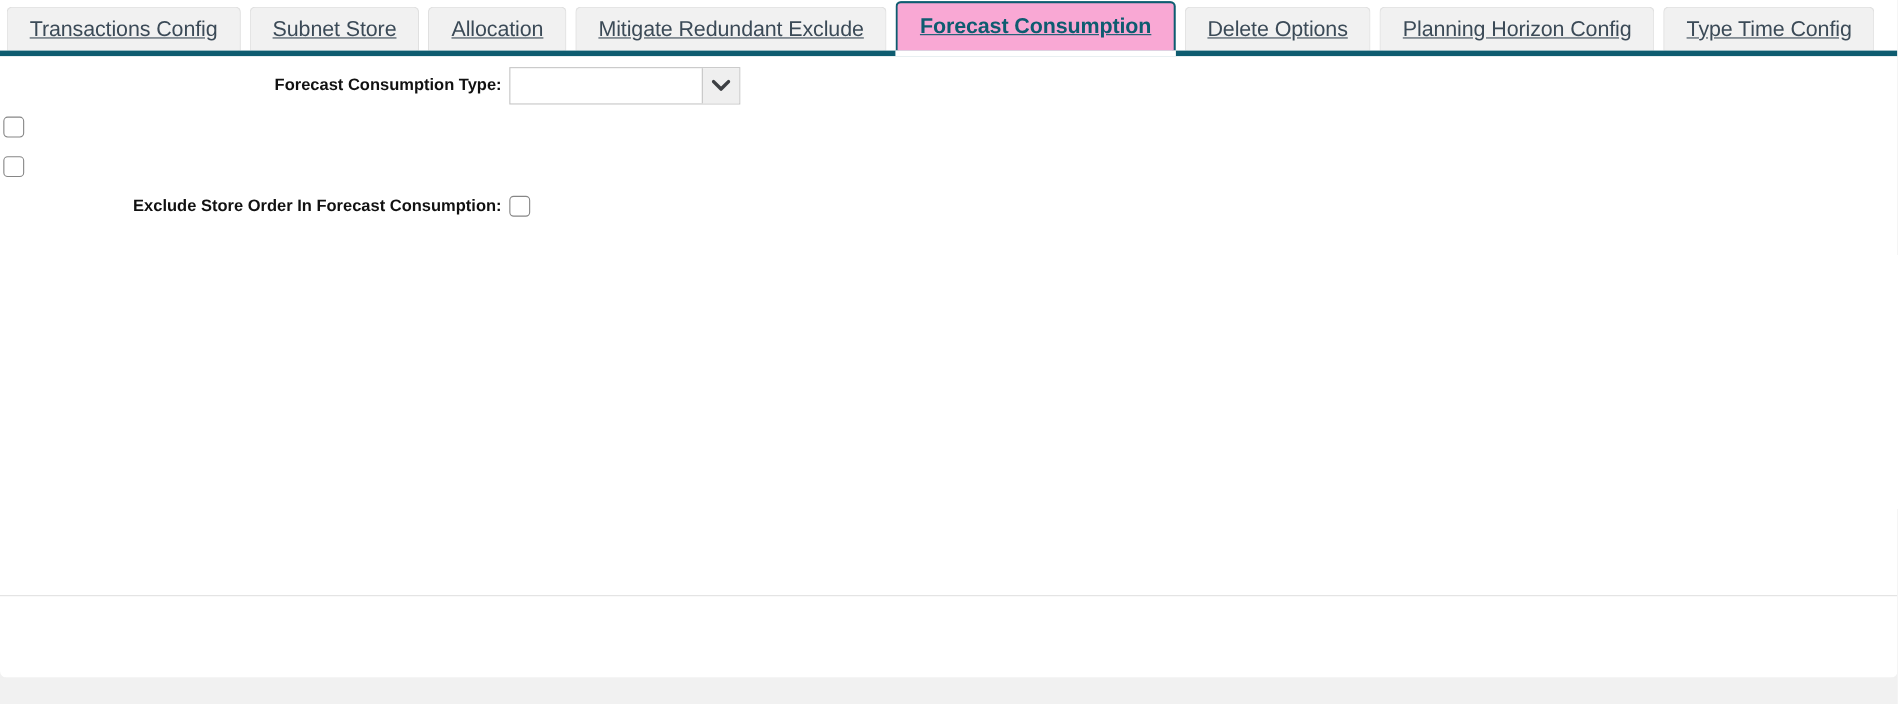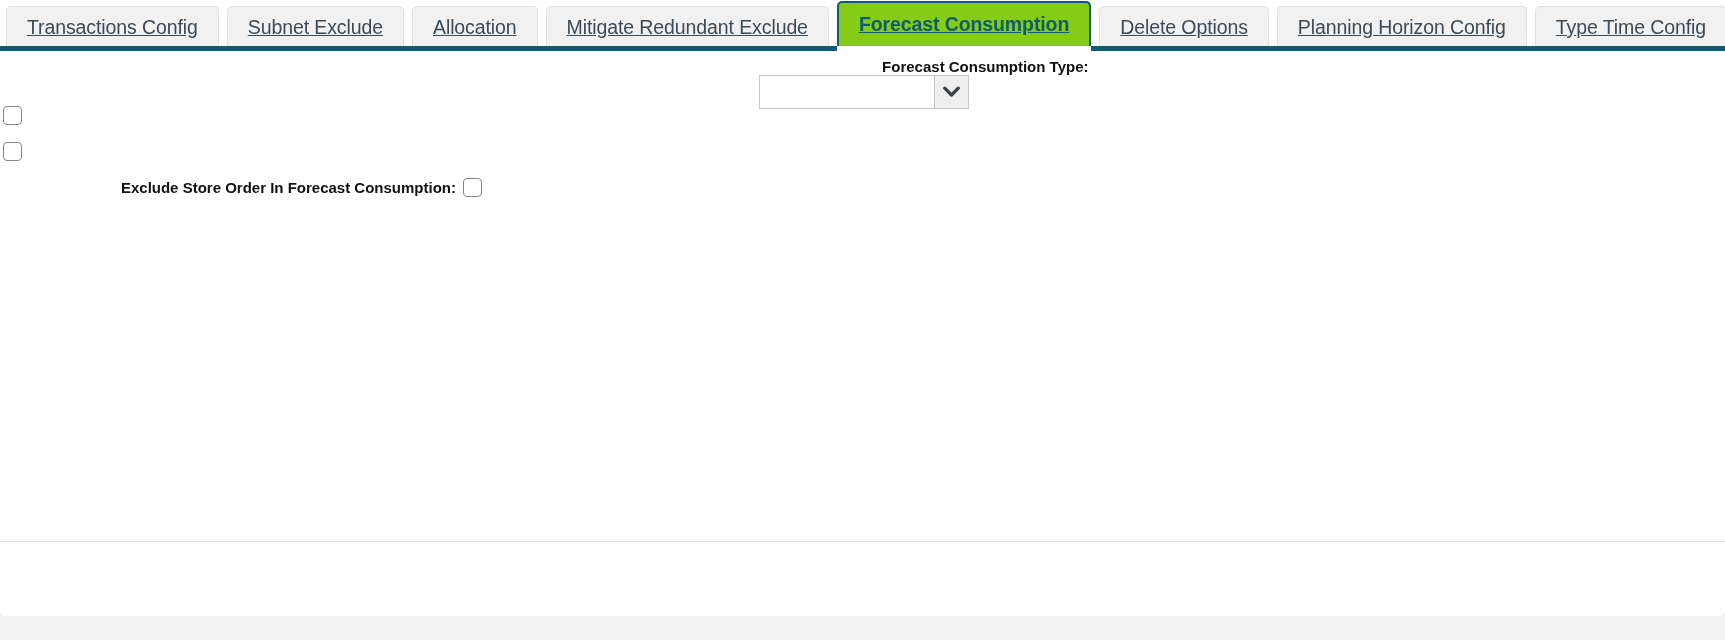--- a/index.html
+++ b/index.html
@@ -65,21 +65,21 @@
     border-top-left-radius: 5px;
     border-top-right-radius: 5px;
     cursor: pointer;
     letter-spacing: -0.1px;
     text-decoration: underline;
   }
   .tab.active {
     height: 45px;
     margin-top: 1px;
     line-height: 43px;
-    background: #84cc16;
+    background: #f9a8d4;
     color: #0e5c70;
     font-weight: bold;
     border: 2px solid #0e5c70;
     border-bottom: none;
     z-index: 3;
   }
   
   #tab-underline {
     position: absolute;
     left: 0;
@@ -105,21 +105,21 @@
   #form {
     position: relative;
     padding-top: 7px;
   }
   .form-row {
     position: relative;
     height: 36px;
     display: flex;
     align-items: center;
   }
-  .form-row.select-row { height: 39px; flex-direction: column; }
+  .form-row.select-row { height: 39px; }
   .field-label {
     width: 460px;
     text-align: right;
     font-size: 15px;
     font-weight: bold;
     color: #111111;
     padding-right: 4px;
     white-space: nowrap;
   }
   .field-control {
@@ -182,21 +182,21 @@
 <body>
 
 <div id="app">
 
   <div id="panel">
 
     <div id="tabstrip">
       <div id="tab-underline"></div>
 
       <div class="tab"><span>Transactions Config</span></div>
-      <div class="tab"><span>Subnet Exclude</span></div>
+      <div class="tab"><span>Subnet Store</span></div>
       <div class="tab"><span>Allocation</span></div>
       <div class="tab"><span>Mitigate Redundant Exclude</span></div>
       <div class="tab active"><span>Forecast Consumption</span></div>
       <div class="tab"><span>Delete Options</span></div>
       <div class="tab"><span>Planning Horizon Config</span></div>
       <div class="tab"><span>Type Time Config</span></div>
     </div>
 
     <div id="form">
 

